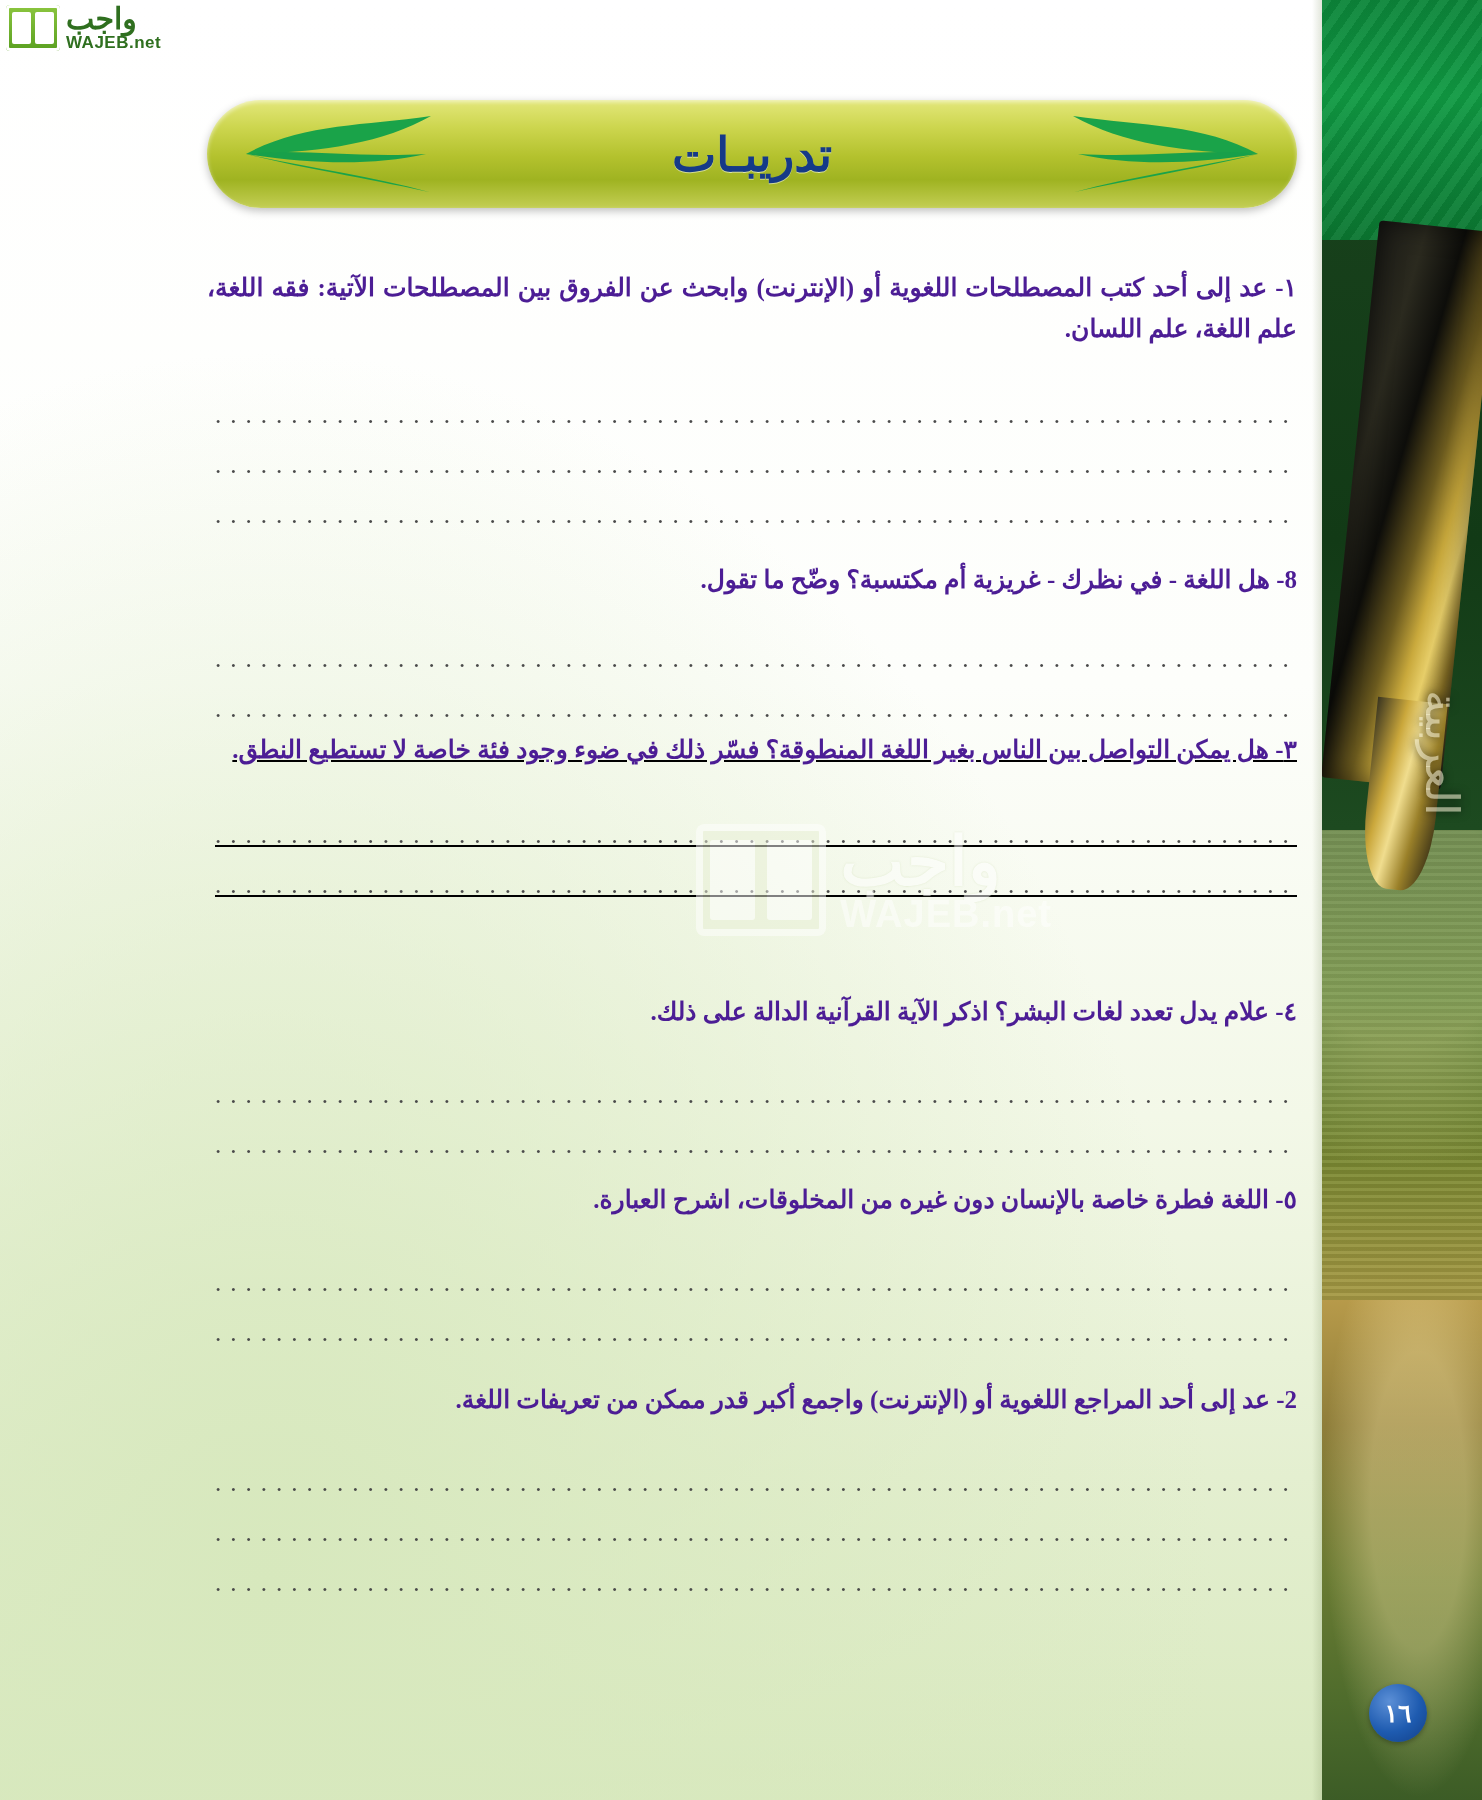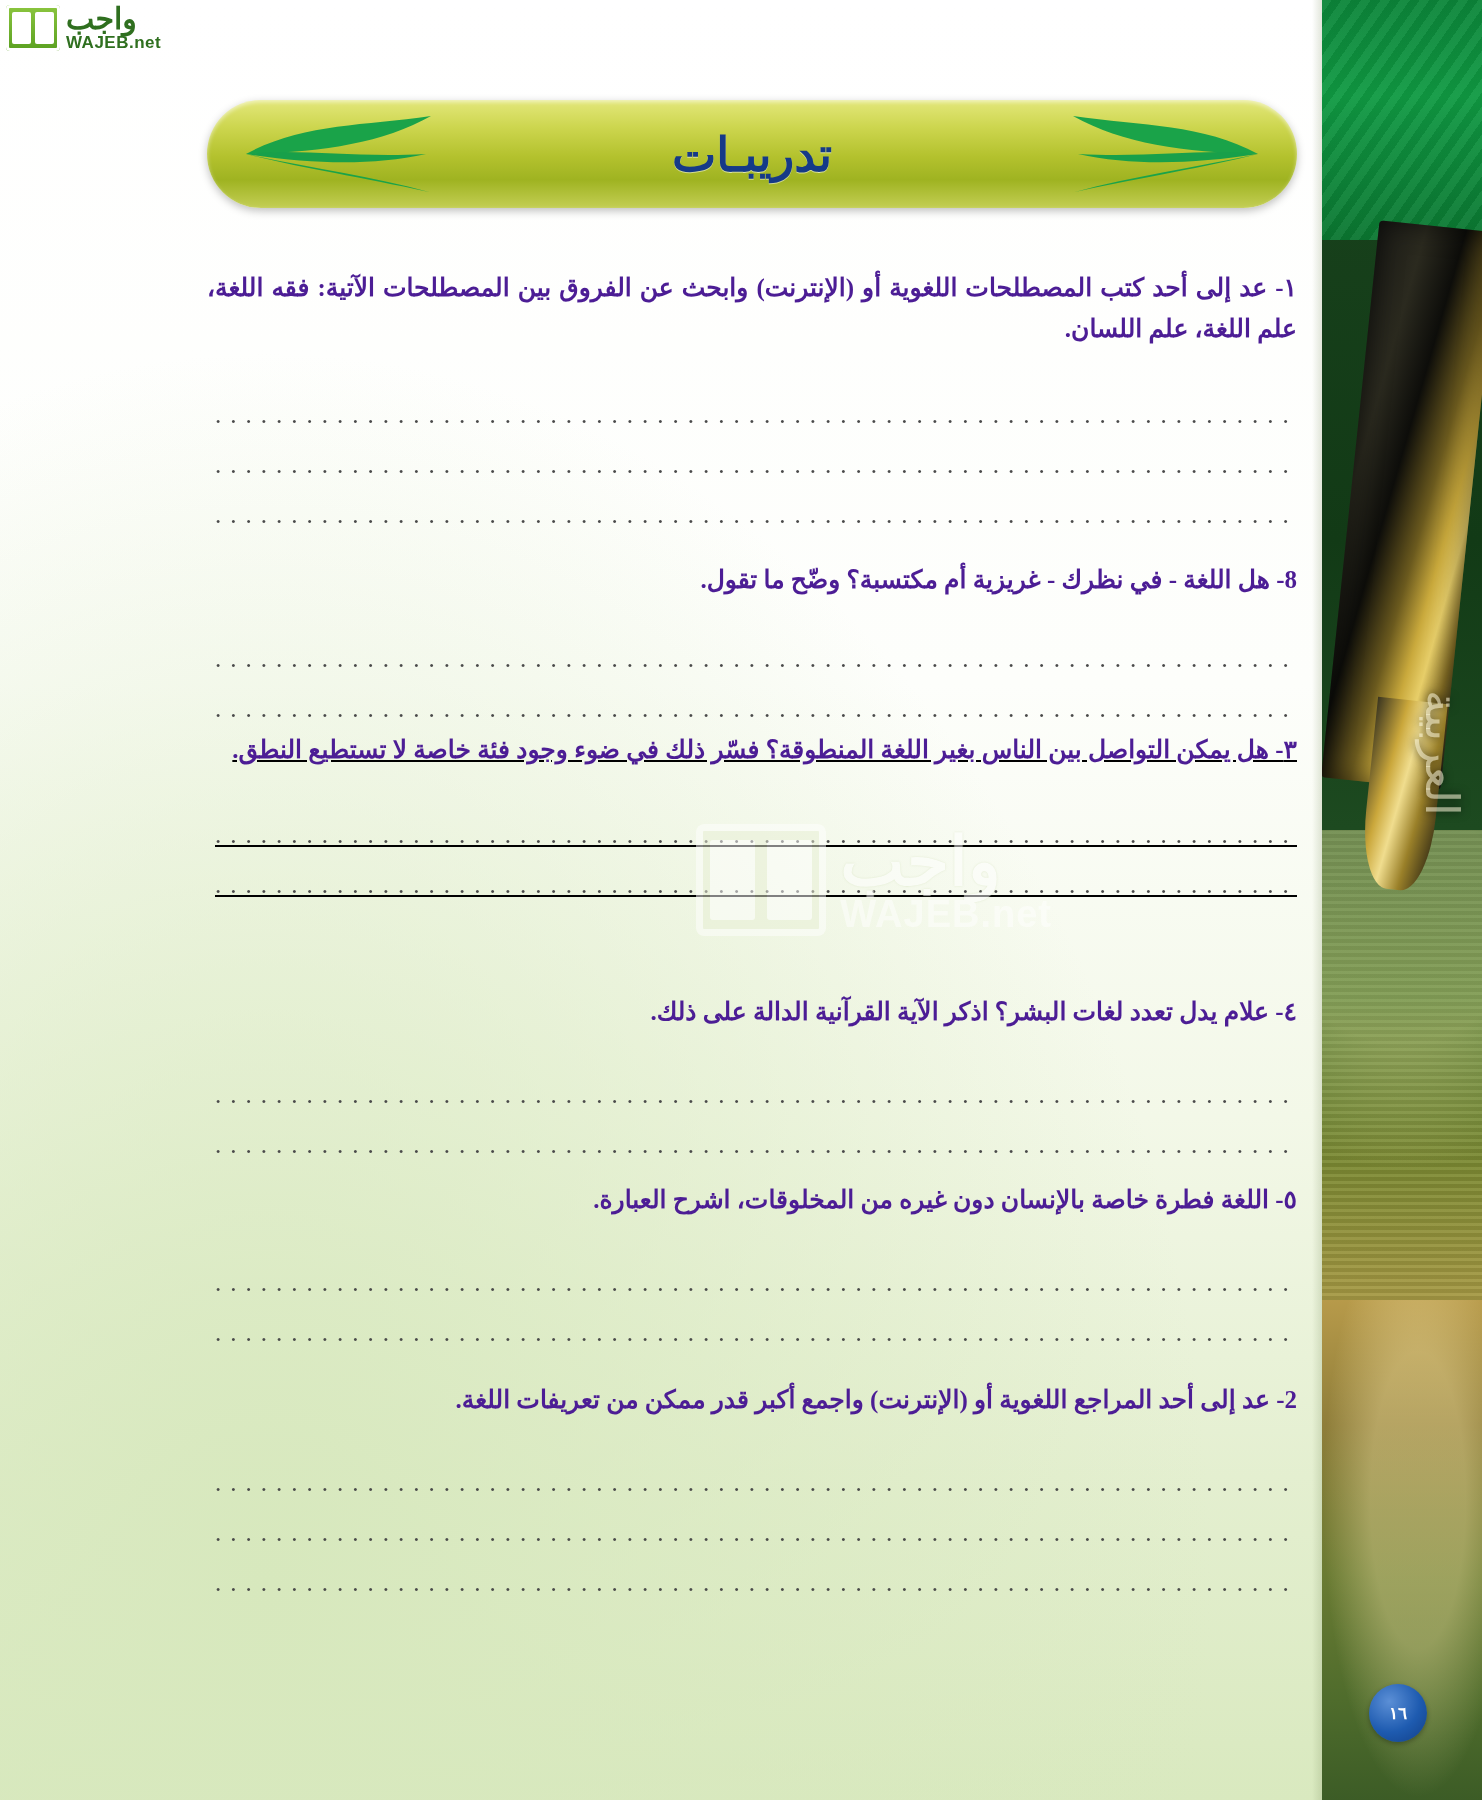--- a/index.html
+++ b/index.html
@@ -282,21 +282,21 @@
     bottom: 58px;
     right: 55px;
     width: 58px;
     height: 58px;
     border-radius: 50%;
     background: radial-gradient(circle at 35% 30%, #5b8fd6 0%, #1e5bb0 55%, #123f86 100%);
     color: #ffffff;
     display: flex;
     align-items: center;
     justify-content: center;
-    font-size: 17px;
+    font-size: 25px;
     font-weight: bold;
     font-family: "Liberation Serif", serif;
     box-shadow: 0 2px 5px rgba(0,0,0,.3);
     z-index: 6;
   }
 </style>
 </head>
 <body>
 
 <div class="page-bg"></div>

